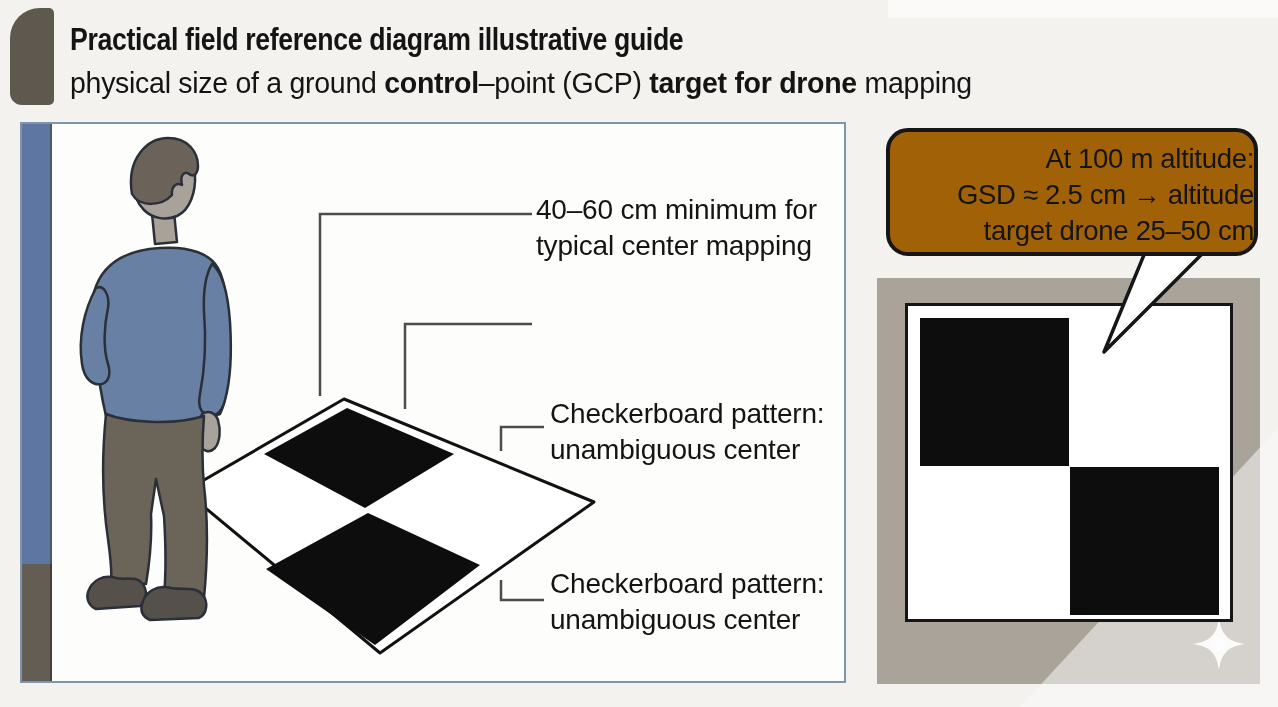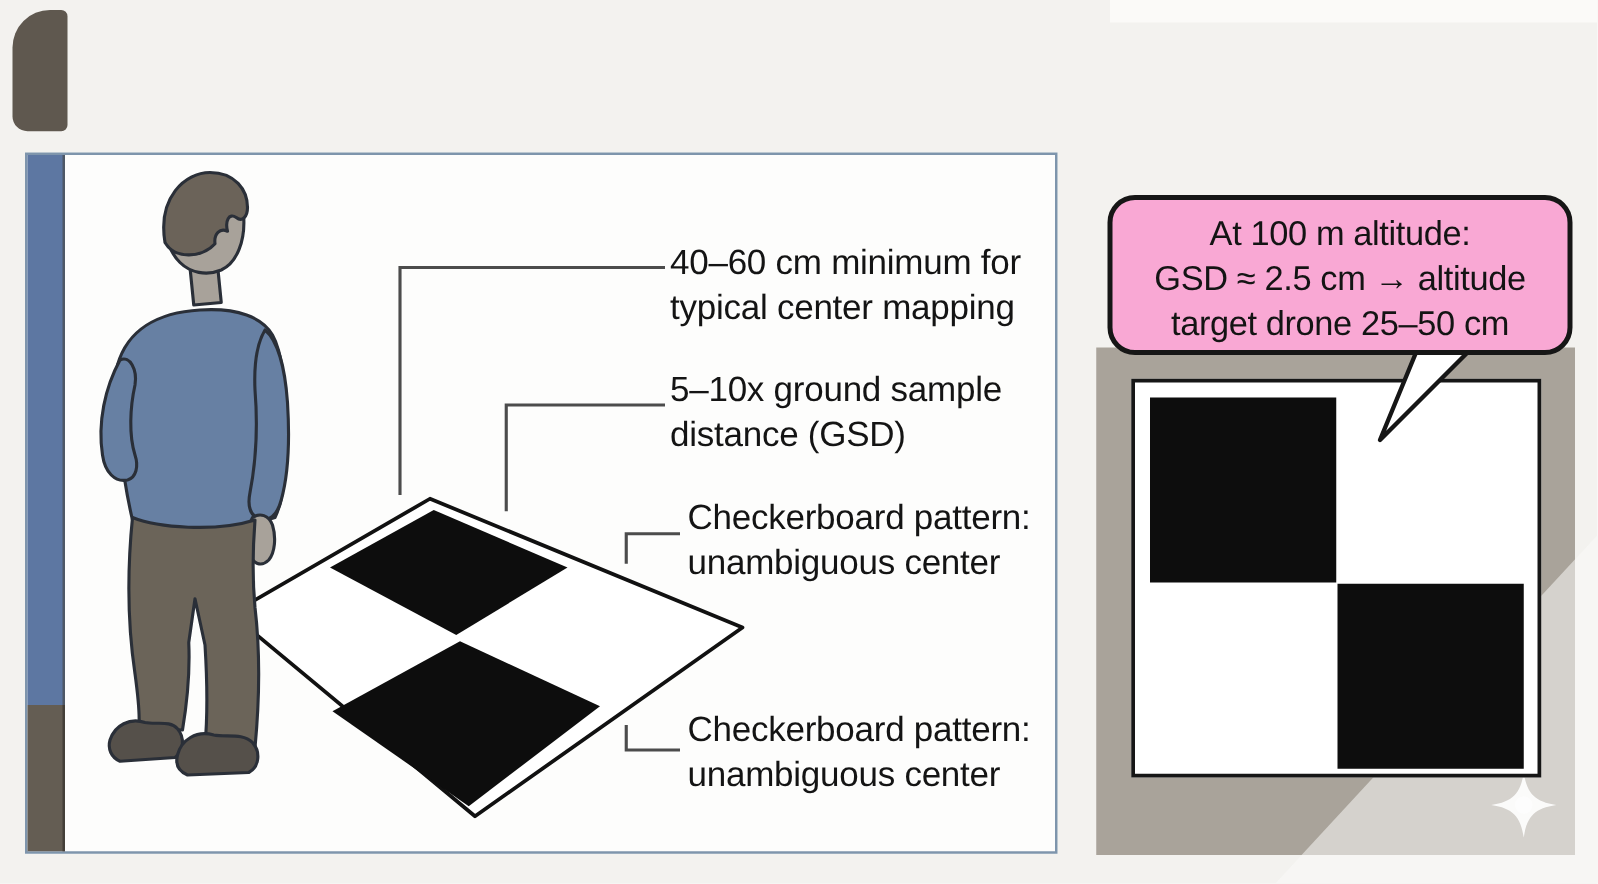--- a/index.html
+++ b/index.html
@@ -32,33 +32,37 @@
   .callout span{display:block;white-space:nowrap;}
   .c1{left:514px;top:68px;} .c2{left:514px;top:170px;} .c3{left:528px;top:272px;} .c4{left:528px;top:442px;}
   
   .frame{position:absolute;left:877px;top:278px;width:383px;height:406px;background:var(--frame_gray);z-index:1;}
   .light-overlay{position:absolute;inset:0;width:1278px;height:707px;z-index:2;pointer-events:none;}
   .checker{position:absolute;left:905px;top:303px;width:328px;height:319px;background:#fff;
     border:3px solid var(--bubble_border);z-index:3;}
   .sq{position:absolute;width:149px;height:148px;background:var(--checker_black);}
   .sq-tl{left:12px;top:12px;} .sq-br{left:162px;top:161px;}
   .tail{position:absolute;left:1080px;top:240px;width:140px;height:125px;z-index:4;}
-  .bubble{position:absolute;left:886px;top:128px;width:372px;height:128px;background:#f9a8d4;
+  .bubble{position:absolute;left:886px;top:128px;width:372px;height:128px;background:#a16207;
     border:4px solid var(--bubble_border);border-radius:22px;z-index:5;
-    text-align:center;font-size:27.5px;line-height:36px;font-weight:500;letter-spacing:-.3px;padding-top:9px;margin-top:28px;}
+    text-align:right;font-size:27.5px;line-height:36px;font-weight:500;letter-spacing:-.3px;padding-top:9px;}
   .bubble b{font-weight:400;}
 </style>
 </head>
 <body>
 
 <div class="stage">
 
   <div class="topright-strip"></div>
   <div class="corner-tab"></div>
 
+  <header class="hdr">
+    <h1>Practical field reference diagram illustrative guide</h1>
+    <p class="sub"><span>physical size of a ground </span><b>control</b><span>–point (GCP) </span><b>target for drone</b><span> mapping</span></p>
+  </header>
 
   <section class="panel">
     <div class="sidebar-top"></div>
     <div class="sidebar-bottom"></div>
 
     <svg class="scene" viewBox="0 0 822 557">
 
       <g stroke="#111" stroke-width="3" stroke-linejoin="round">
         <polygon points="322,275 572,378 358,529 163,367" fill="#fff"></polygon>
         <polygon points="325,284 432,330 343,384 242,330" fill="var(--checker_black)" stroke="none"></polygon>
@@ -82,24 +86,20 @@
         <polyline points="510,90 298,90 298,272"></polyline>
         <polyline points="510,200 383,200 383,285"></polyline>
         <polyline points="522,303 479,303 479,327"></polyline>
         <polyline points="479,456 479,476 522,476"></polyline>
       </g>
     </svg>
 
     <div class="callout c1">
       <span>40–60 cm minimum for</span>
       <span>typical center mapping</span>
-    </div>
-    <div class="callout c2">
-      <span>5–10x ground sample</span>
-      <span>distance (GSD)</span>
     </div>
     <div class="callout c3">
       <span>Checkerboard pattern:</span>
       <span>unambiguous center</span>
     </div>
     <div class="callout c4">
       <span>Checkerboard pattern:</span>
       <span>unambiguous center</span>
     </div>
   </section>

